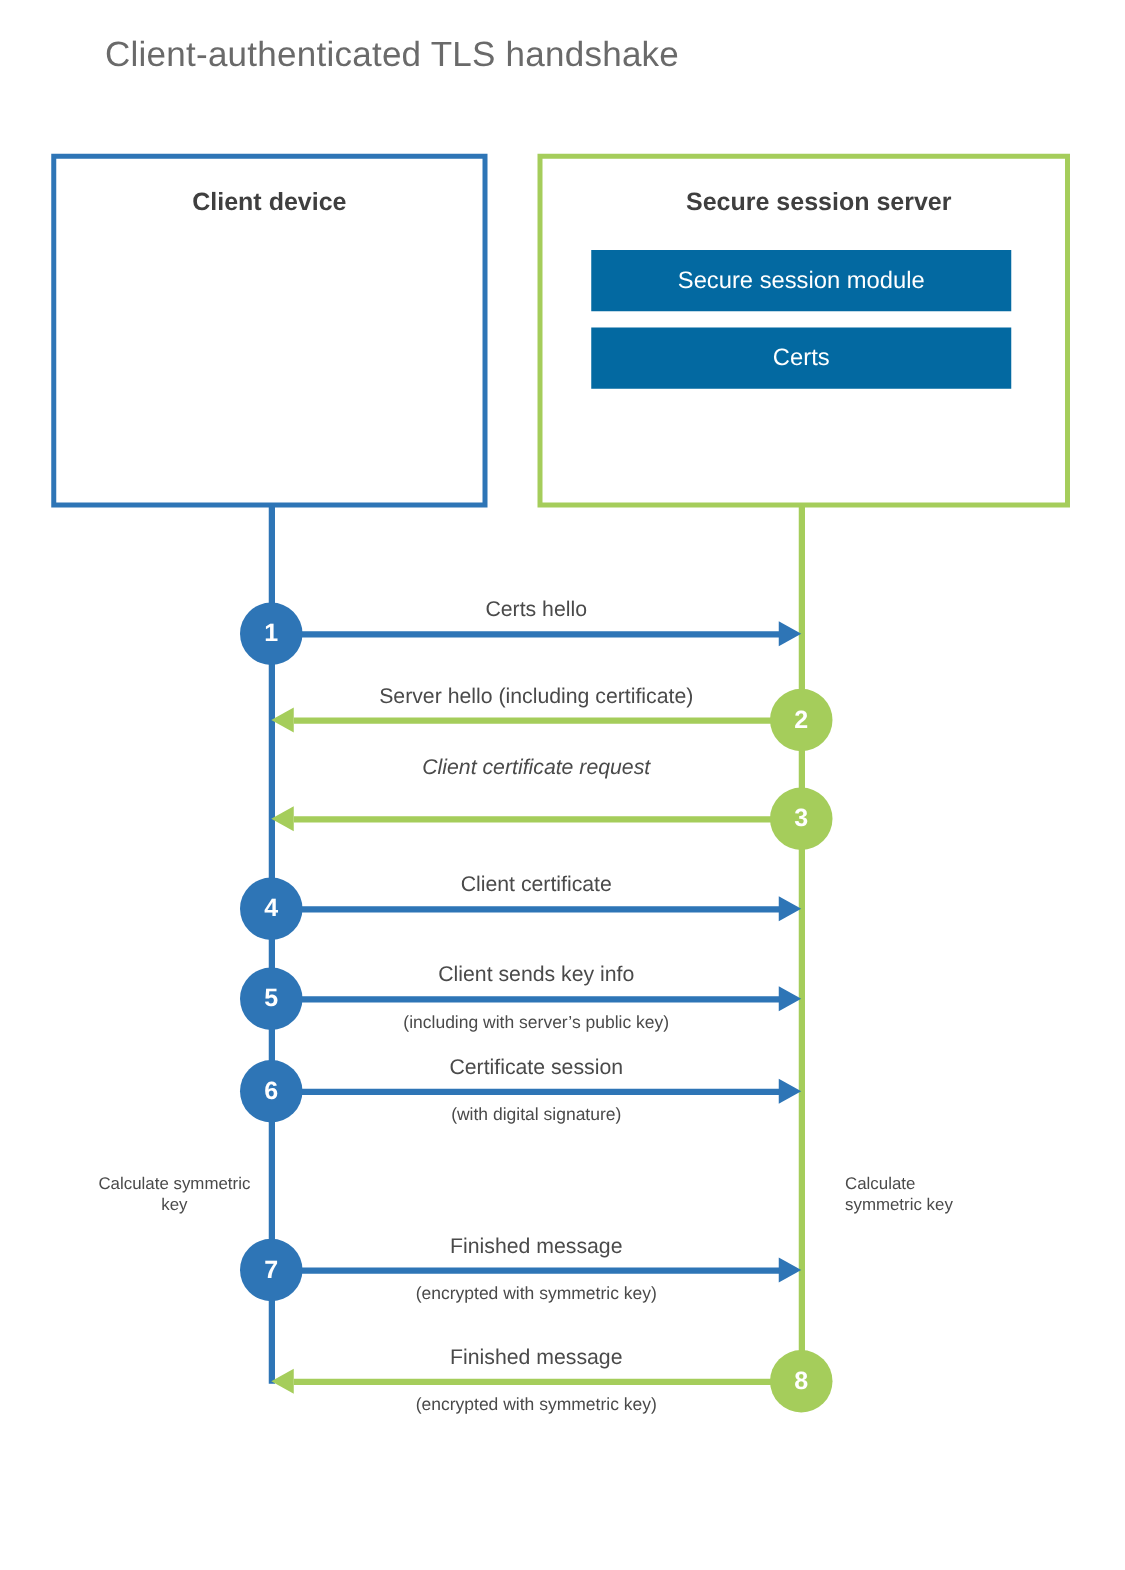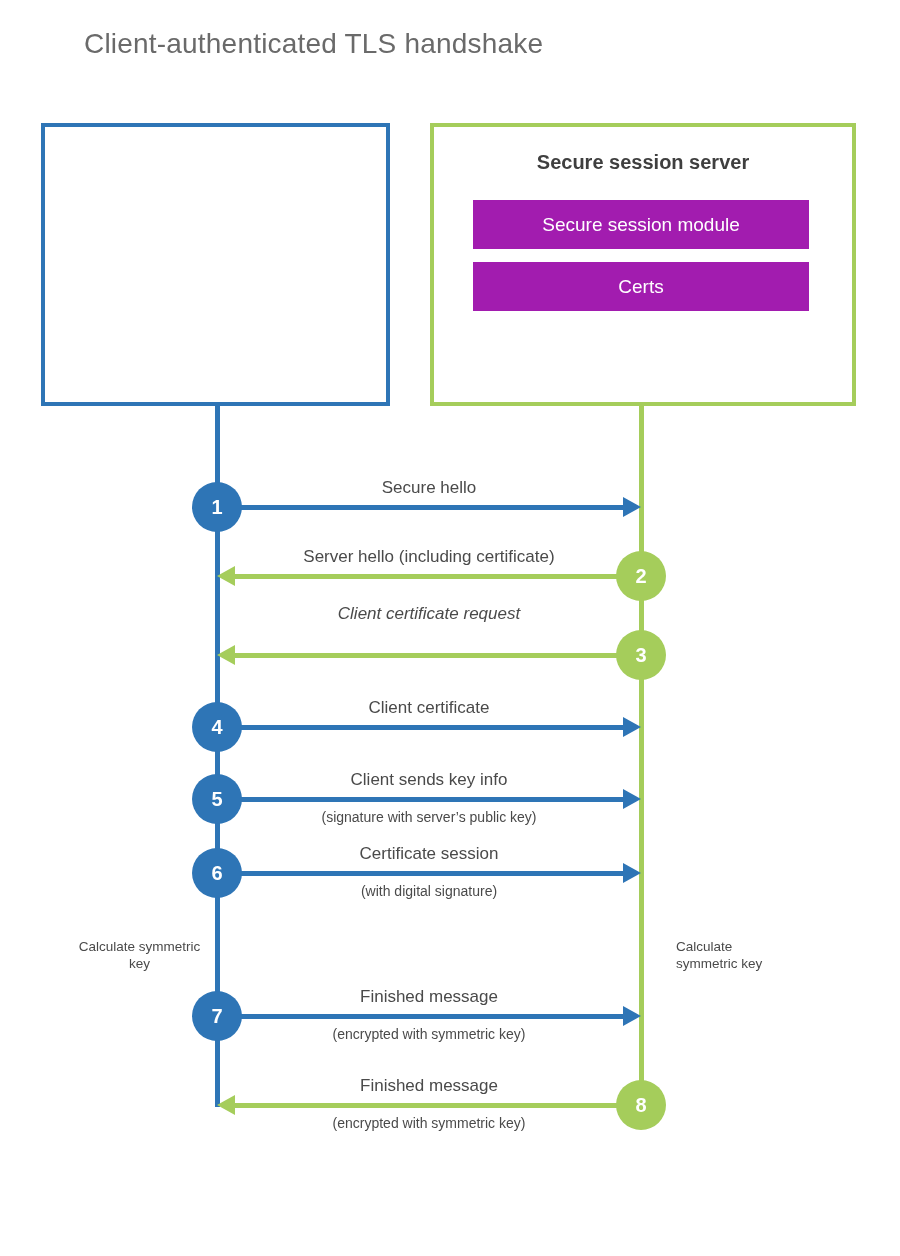--- a/index.html
+++ b/index.html
@@ -15,31 +15,31 @@
   }
 
   
   .actor-box { position:absolute; box-sizing:border-box; background:#ffffff; }
   #client-box { left:41px; top:123px; width:349px; height:283px; border:4px solid #2e75b6; }
   #server-box { left:430px; top:123px; width:426px; height:283px; border:4px solid #a5cd5b; }
   .actor-title {
     position:absolute; text-align:center; font-weight:bold; font-size:20px; color:#3f3f3f;
   }
   #client-title { left:41px; width:349px; top:151px; }
-  #server-title { left:430px; width:426px; top:151px; }
+  #server-title { left:430px; width:426px; top:151px;padding-left:12px; }
 
   #client-app-box {
     position:absolute; left:79px; top:199px; width:276px; height:177px;
     background:#5b9bd5; border:1px dotted #cfe2f3; box-sizing:border-box;
     display:flex; align-items:center; justify-content:center; text-align:center;
     color:#ffffff; font-size:20px; line-height:28px; padding-bottom:14px;
   }
   .module-bar {
     position:absolute; left:473px; width:336px; height:49px;
-    background:#a21caf; color:#ffffff; font-size:19px;
+    background:#0369a1; color:#ffffff; font-size:19px;
     display:flex; align-items:center; justify-content:center;
   }
 
   
   .lifeline { position:absolute; width:5px; z-index:1; }
   #client-lifeline { left:215px; top:404px; height:703px; background:#2e75b6; }
   #server-lifeline { left:639px; top:404px; height:700px; background:#a5cd5b; }
 
   
   .circle {
@@ -74,35 +74,36 @@
   #calc-right { left:676px; top:938px; width:110px; text-align:left;  line-height:17px; }
 </style>
 </head>
 <body>
 
 <div id="canvas">
 
   <div id="page-title">Client-authenticated TLS handshake</div>
 
   <div id="client-box" class="actor-box"></div>
+  <div id="client-title" class="actor-title">Client device</div>
 
   <div id="server-box" class="actor-box"></div>
   <div id="server-title" class="actor-title">Secure session server</div>
   <div class="module-bar" style="top:200px;">Secure session module</div>
   <div class="module-bar" style="top:262px;">Certs</div>
 
   <div id="client-lifeline" class="lifeline"></div>
   <div id="server-lifeline" class="lifeline"></div>
 
   <div id="steps-layer">
       <div>
         <div class="arrow-line bg-blue" style="top: 505px; left: 217px; width: 407px;"></div>
         <div class="arrow-head head-right" style="top: 497px; left: 623px;"></div>
         <div class="circle c-blue" style="left: 192px; top: 482px;">1</div>
-        <div class="msg-label" style="top: 478px;">Secure hello</div>
+        <div class="msg-label" style="top: 478px;">Certs hello</div>
       </div>
       <div>
         <div class="arrow-line bg-green" style="top: 574px; left: 235px; width: 406px;"></div>
         <div class="arrow-head head-left" style="top: 566px; left: 217px;"></div>
         <div class="circle c-green" style="left: 616px; top: 551px;">2</div>
         <div class="msg-label" style="top: 547px;">Server hello (including certificate)</div>
       </div>
       <div>
         <div class="arrow-line bg-green" style="top: 653px; left: 235px; width: 406px;"></div>
         <div class="arrow-head head-left" style="top: 645px; left: 217px;"></div>
@@ -113,21 +114,21 @@
         <div class="arrow-line bg-blue" style="top: 725px; left: 217px; width: 407px;"></div>
         <div class="arrow-head head-right" style="top: 717px; left: 623px;"></div>
         <div class="circle c-blue" style="left: 192px; top: 702px;">4</div>
         <div class="msg-label" style="top: 698px;">Client certificate</div>
       </div>
       <div>
         <div class="arrow-line bg-blue" style="top: 797px; left: 217px; width: 407px;"></div>
         <div class="arrow-head head-right" style="top: 789px; left: 623px;"></div>
         <div class="circle c-blue" style="left: 192px; top: 774px;">5</div>
         <div class="msg-label" style="top: 770px;">Client sends key info</div>
-        <div class="msg-sublabel" style="top: 809px;">(signature with server’s public key)</div>
+        <div class="msg-sublabel" style="top: 809px;">(including with server’s public key)</div>
       </div>
       <div>
         <div class="arrow-line bg-blue" style="top: 871px; left: 217px; width: 407px;"></div>
         <div class="arrow-head head-right" style="top: 863px; left: 623px;"></div>
         <div class="circle c-blue" style="left: 192px; top: 848px;">6</div>
         <div class="msg-label" style="top: 844px;">Certificate session</div>
         <div class="msg-sublabel" style="top: 883px;">(with digital signature)</div>
       </div>
       <div>
         <div class="arrow-line bg-blue" style="top: 1014px; left: 217px; width: 407px;"></div>

